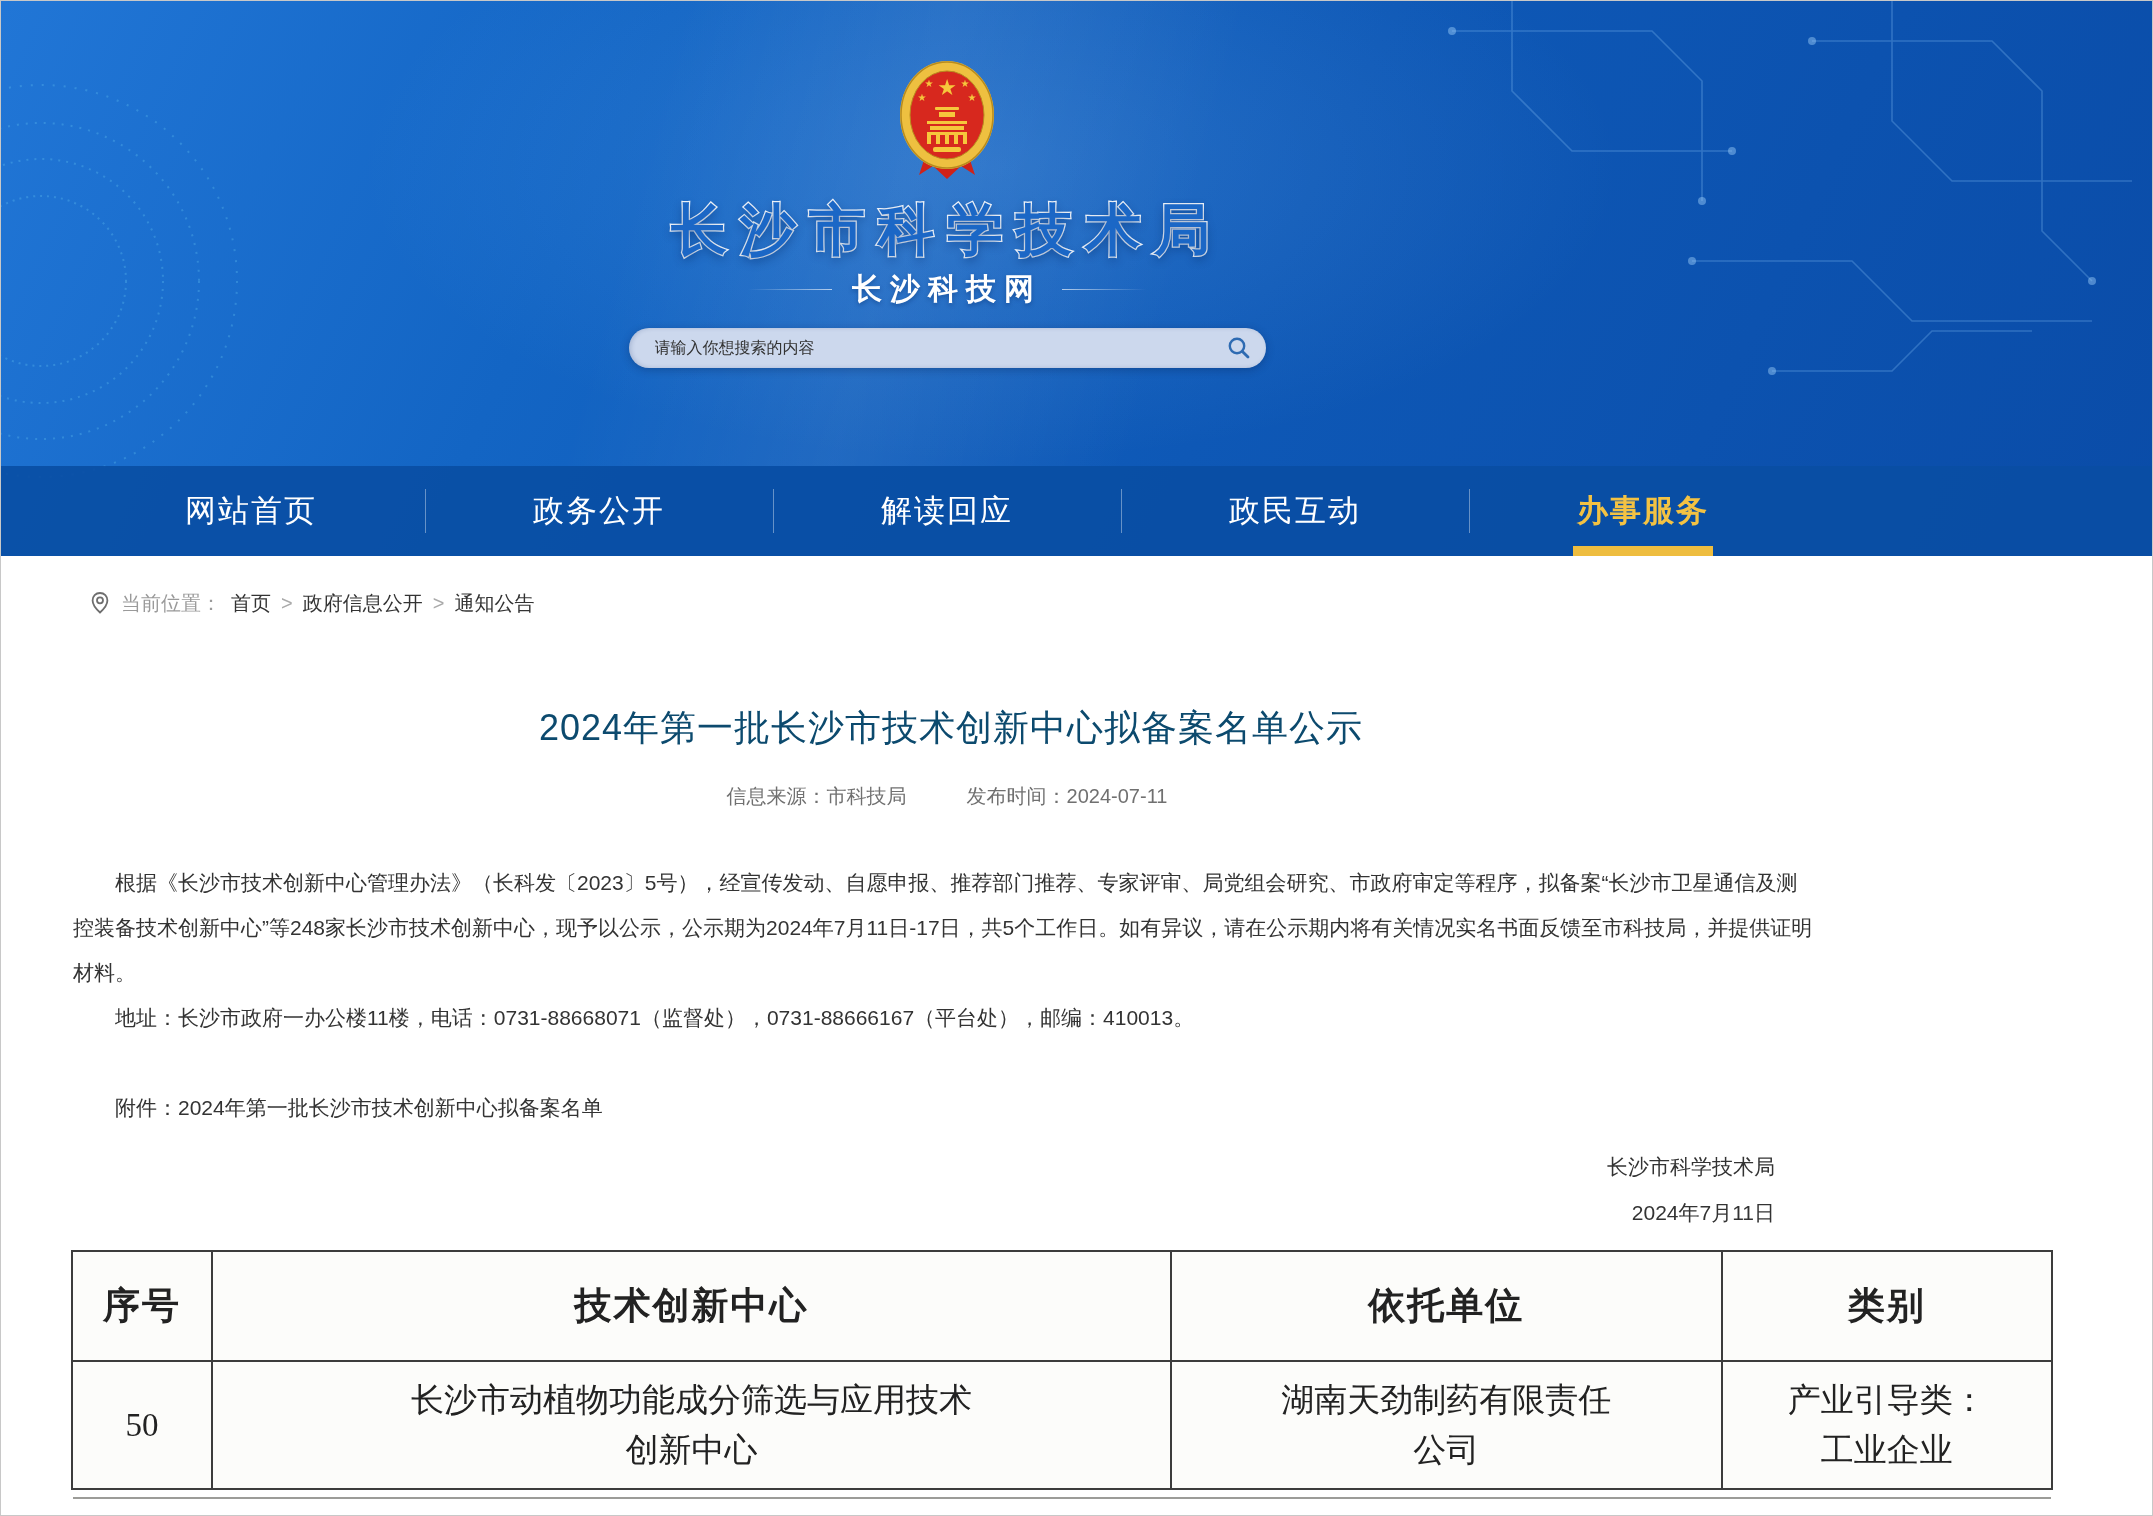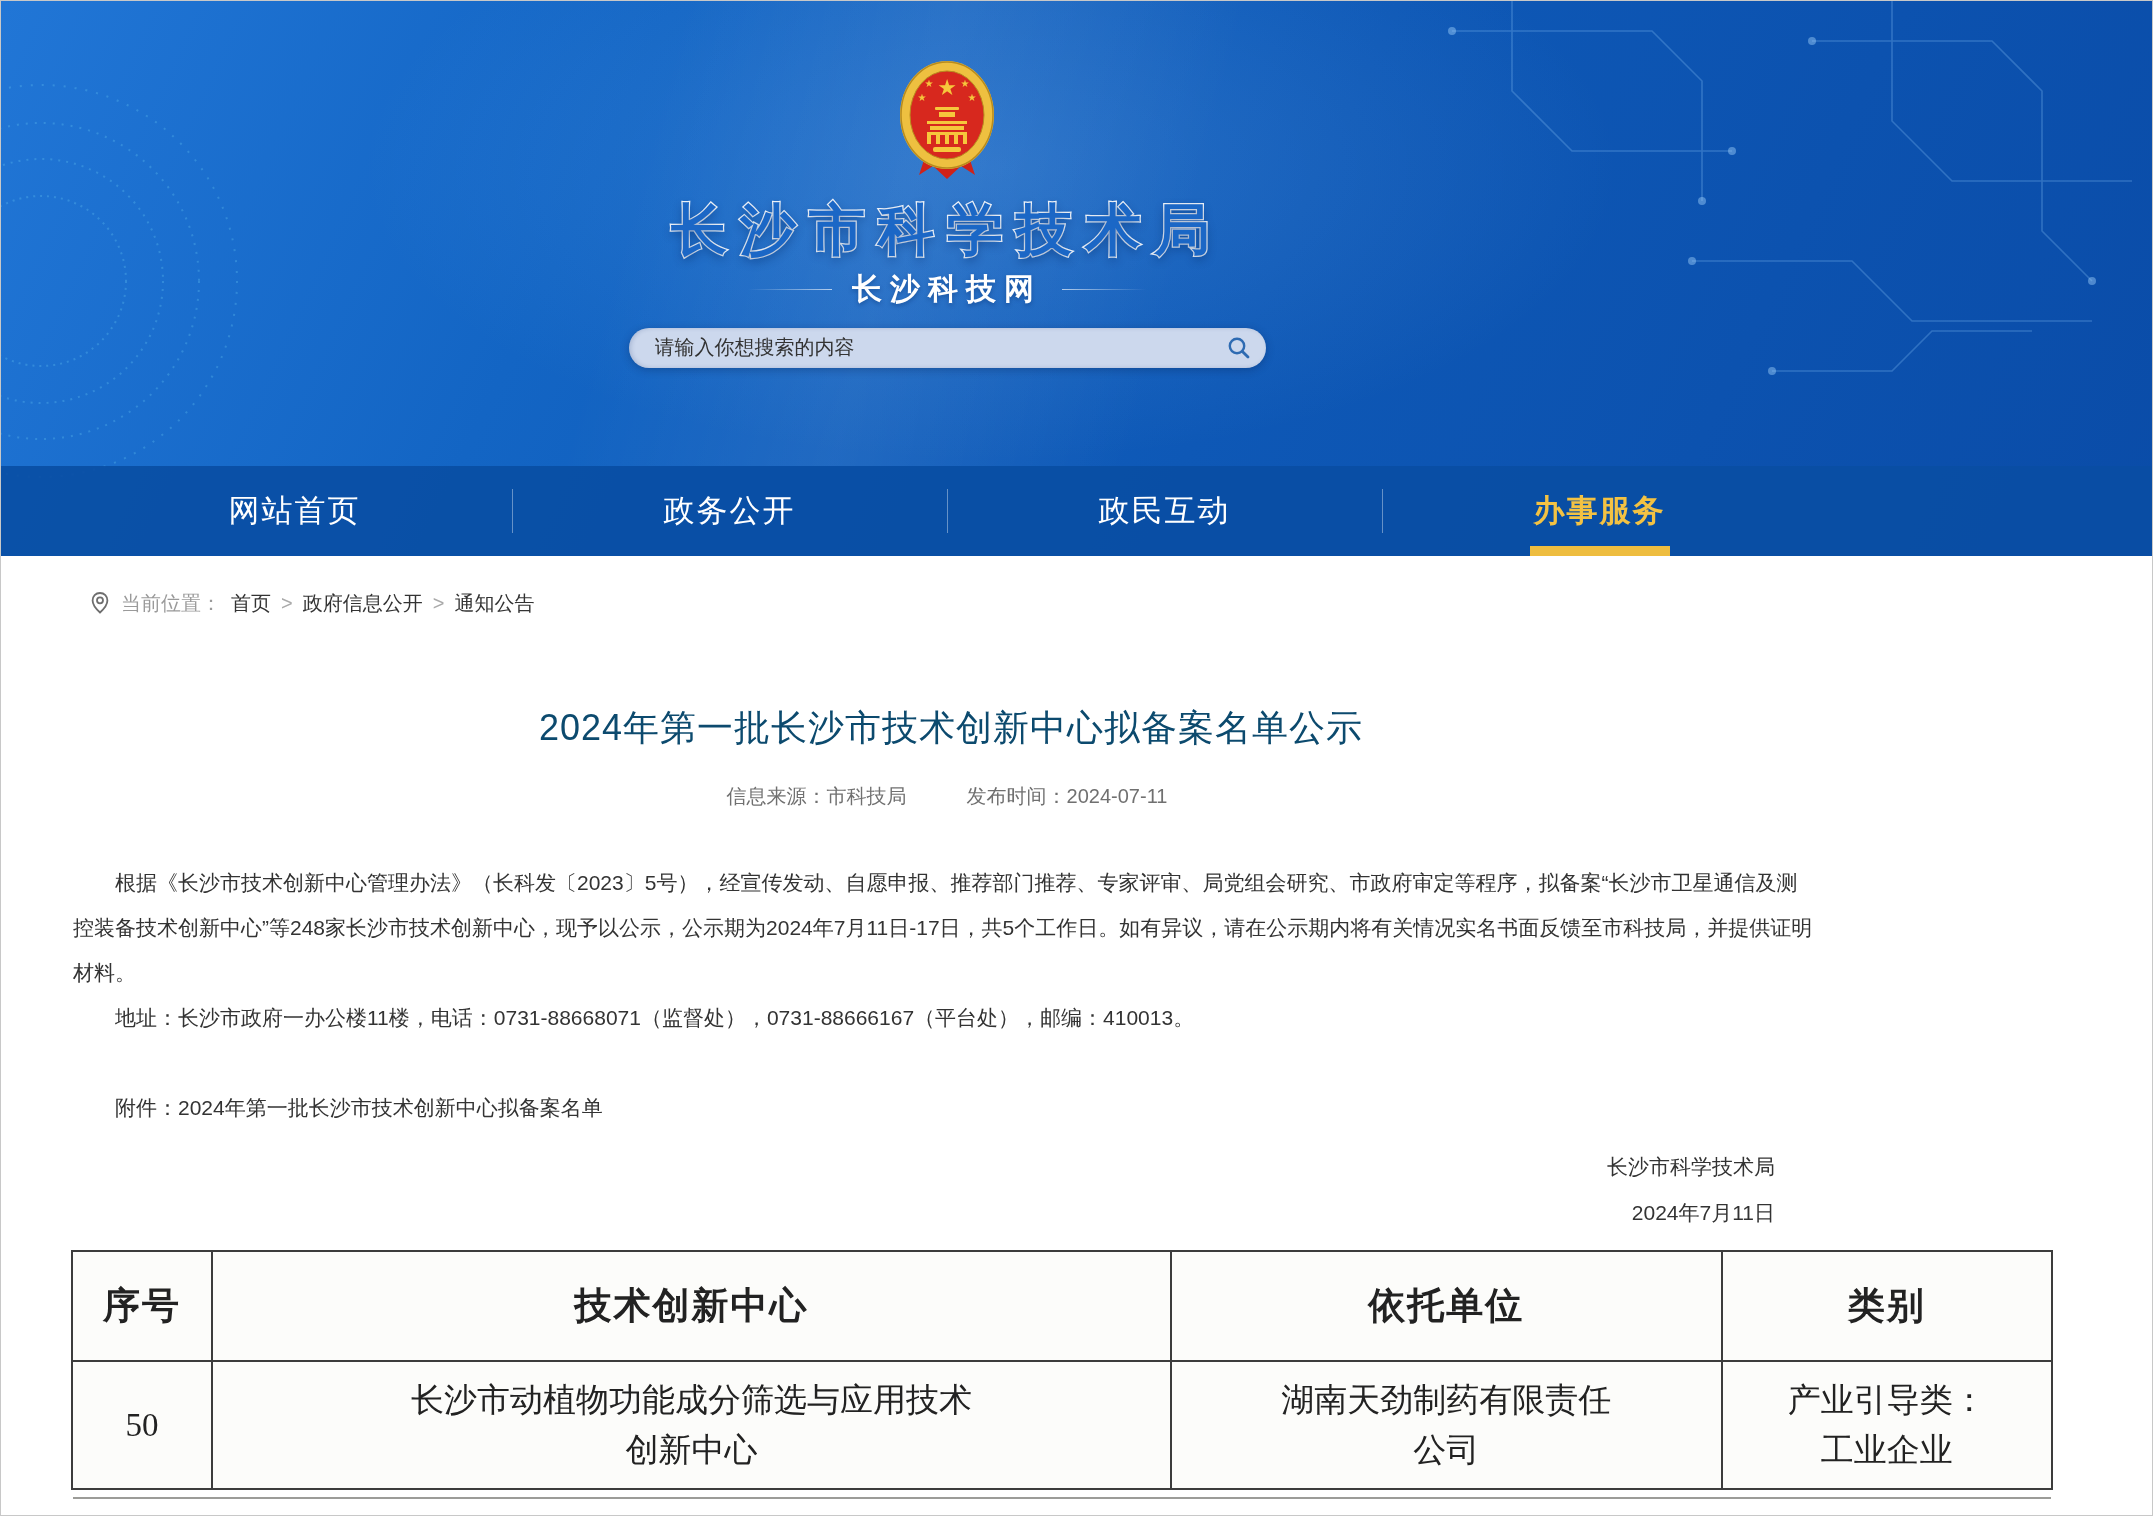--- a/index.html
+++ b/index.html
@@ -41,21 +41,21 @@
   .sub-line.r { background:linear-gradient(to right, rgba(255,255,255,.65), rgba(255,255,255,0)); }
 
   .search-bar {
     position:relative; margin:18px auto 0 auto; width:637px; height:40px;
     background:#ccd8ed; border-radius:20px; display:flex; align-items:center;
     box-shadow:0 2px 8px rgba(0,20,60,.28), inset 2px 0 4px rgba(20,50,110,.18);
     text-align:left;
   }
   .search-input {
     flex:1; border:none; outline:none; background:transparent;
-    font-family:Liberation Mono, monospace; font-size:20px; color:#7f1d1d;
+    font-family:Liberation Sans, sans-serif; font-size:16px; color:#7f1d1d;
     padding:0 10px 0 26px;
   }
   .search-input::placeholder { color:#333; opacity:1; }
   .search-btn { width:46px; height:40px; border:none; background:transparent; cursor:pointer; display:flex; align-items:center; }
 
   
   .main-nav {
     position:absolute; left:0; bottom:0; width:100%; height:90px;
     background:rgba(9,78,163,.9);
   }
@@ -197,20 +197,21 @@
             <line x1="16.4" y1="16.4" x2="22" y2="22" stroke="#2e6bb2" stroke-width="2.8" stroke-linecap="round"></line>
           </svg>
         </button>
       </div>
     </div>
 
     <nav class="main-nav">
       <ul class="nav-list">
         <li class="nav-item">网站首页</li>
         <li class="nav-item">政务公开</li>
+        <li class="nav-item">解读回应</li>
         <li class="nav-item">政民互动</li>
         <li class="nav-item active">办事服务</li>
       </ul>
     </nav>
   </div>
 
   <div class="breadcrumb">
     <svg width="22" height="24" viewBox="0 0 22 24">
       <path d="M11 2 C6.6 2 3.6 5.4 3.6 9.5 C3.6 14.8 11 21.5 11 21.5 S18.4 14.8 18.4 9.5 C18.4 5.4 15.4 2 11 2 Z" fill="none" stroke="#6e6e6e" stroke-width="1.8"></path>
       <circle cx="11" cy="9.3" r="3" fill="none" stroke="#6e6e6e" stroke-width="1.8"></circle>

